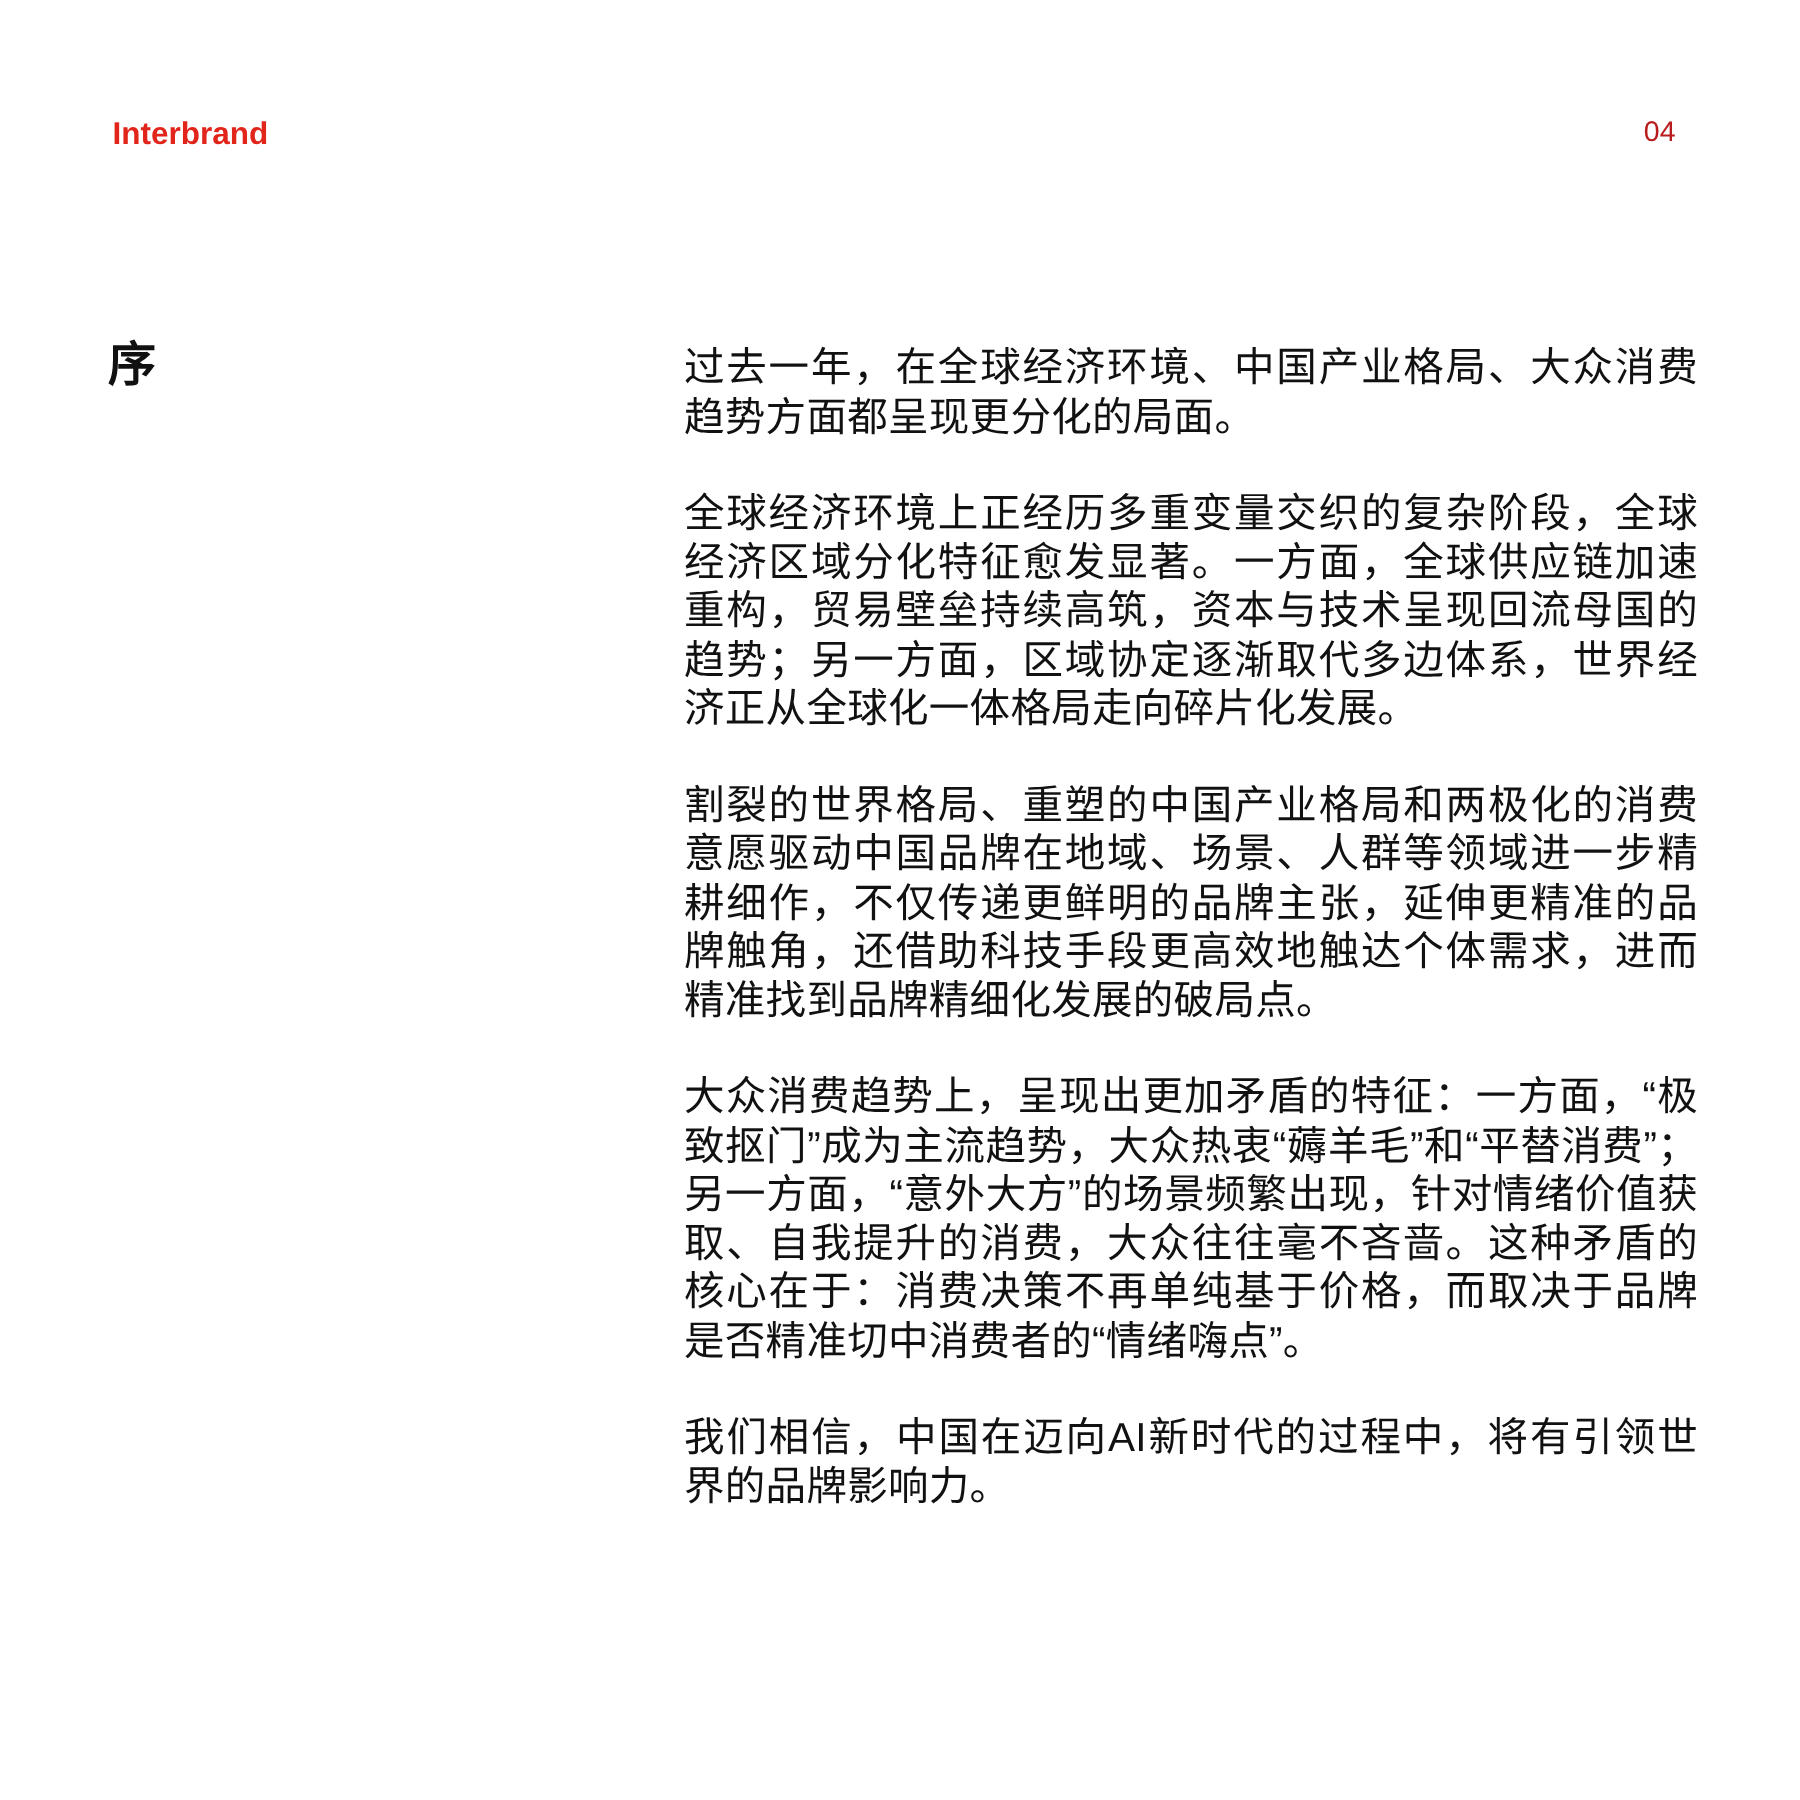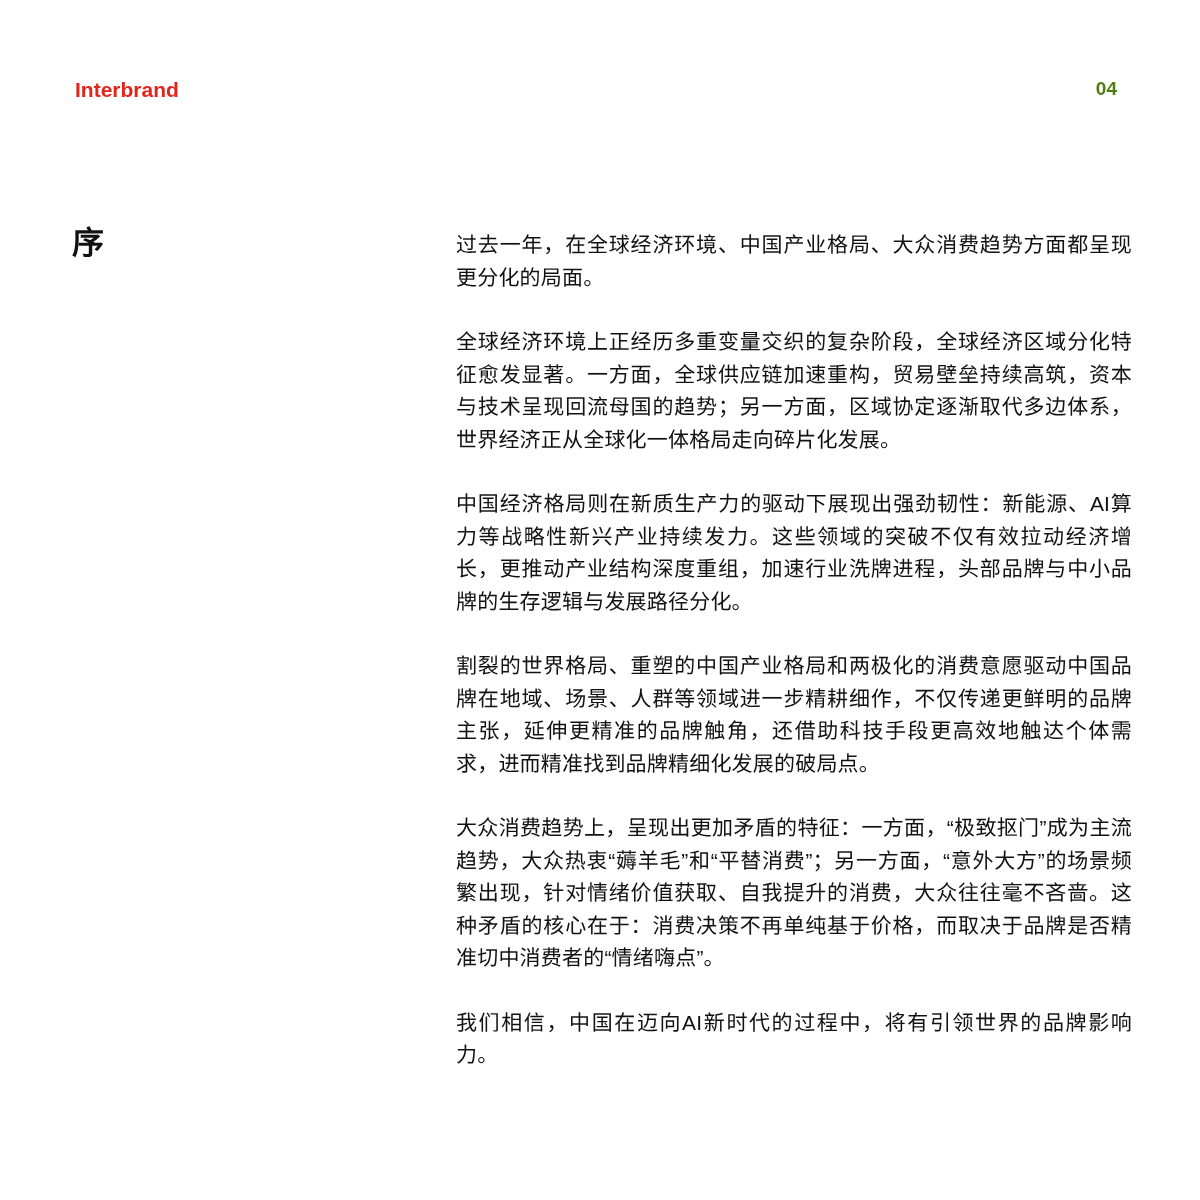--- a/index.html
+++ b/index.html
@@ -41,22 +41,22 @@
     font-size: 20px;
     font-weight: 600;
     color: #1a1a1a;
   }
 
   .page-number {
     position: absolute;
     top: 78px;
     right: 83px;
     font-size: 19px;
-    font-weight: 700;
-    color: #4d7c0f;
+    font-weight: 400;
+    color: #b91c1c;
   }
 
   
   .section-heading {
     position: absolute;
     left: 72px;
     top: 224px;
     font-size: 32px;
     font-weight: 700;
     color: #111111;
@@ -64,21 +64,21 @@
   }
 
   .body-col {
     position: absolute;
     left: 456px;
     top: 229px;
     width: 676px;
   }
 
   .body-col p {
-    font-size: 21px;
+    font-size: 27px;
     line-height: 32.5px;
     font-weight: 400;
     color: #111111;
     text-align: justify;
     margin-bottom: 32px;
     letter-spacing: 0.2px;
   }
 
   .body-col p:last-child { margin-bottom: 0; }
 </style>
@@ -91,19 +91,18 @@
     <span class="brand" style="color: rgb(225, 37, 27);">Interbrand</span>
   </div>
 
   <span class="page-number">04</span>
 
   <h1 class="section-heading">序</h1>
 
   <div class="body-col">
     <p>过去一年，在全球经济环境、中国产业格局、大众消费趋势方面都呈现更分化的局面。</p>
     <p>全球经济环境上正经历多重变量交织的复杂阶段，全球经济区域分化特征愈发显著。一方面，全球供应链加速重构，贸易壁垒持续高筑，资本与技术呈现回流母国的趋势；另一方面，区域协定逐渐取代多边体系，世界经济正从全球化一体格局走向碎片化发展。</p>
-    <p>中国经济格局则在新质生产力的驱动下展现出强劲韧性：新能源、AI算力等战略性新兴产业持续发力。这些领域的突破不仅有效拉动经济增长，更推动产业结构深度重组，加速行业洗牌进程，头部品牌与中小品牌的生存逻辑与发展路径分化。</p>
     <p>割裂的世界格局、重塑的中国产业格局和两极化的消费意愿驱动中国品牌在地域、场景、人群等领域进一步精耕细作，不仅传递更鲜明的品牌主张，延伸更精准的品牌触角，还借助科技手段更高效地触达个体需求，进而精准找到品牌精细化发展的破局点。</p>
     <p>大众消费趋势上，呈现出更加矛盾的特征：一方面，“极致抠门”成为主流趋势，大众热衷“薅羊毛”和“平替消费”；另一方面，“意外大方”的场景频繁出现，针对情绪价值获取、自我提升的消费，大众往往毫不吝啬。这种矛盾的核心在于：消费决策不再单纯基于价格，而取决于品牌是否精准切中消费者的“情绪嗨点”。</p>
     <p>我们相信，中国在迈向AI新时代的过程中，将有引领世界的品牌影响力。</p>
   </div>
 
 </div>
 
 </body></html>

